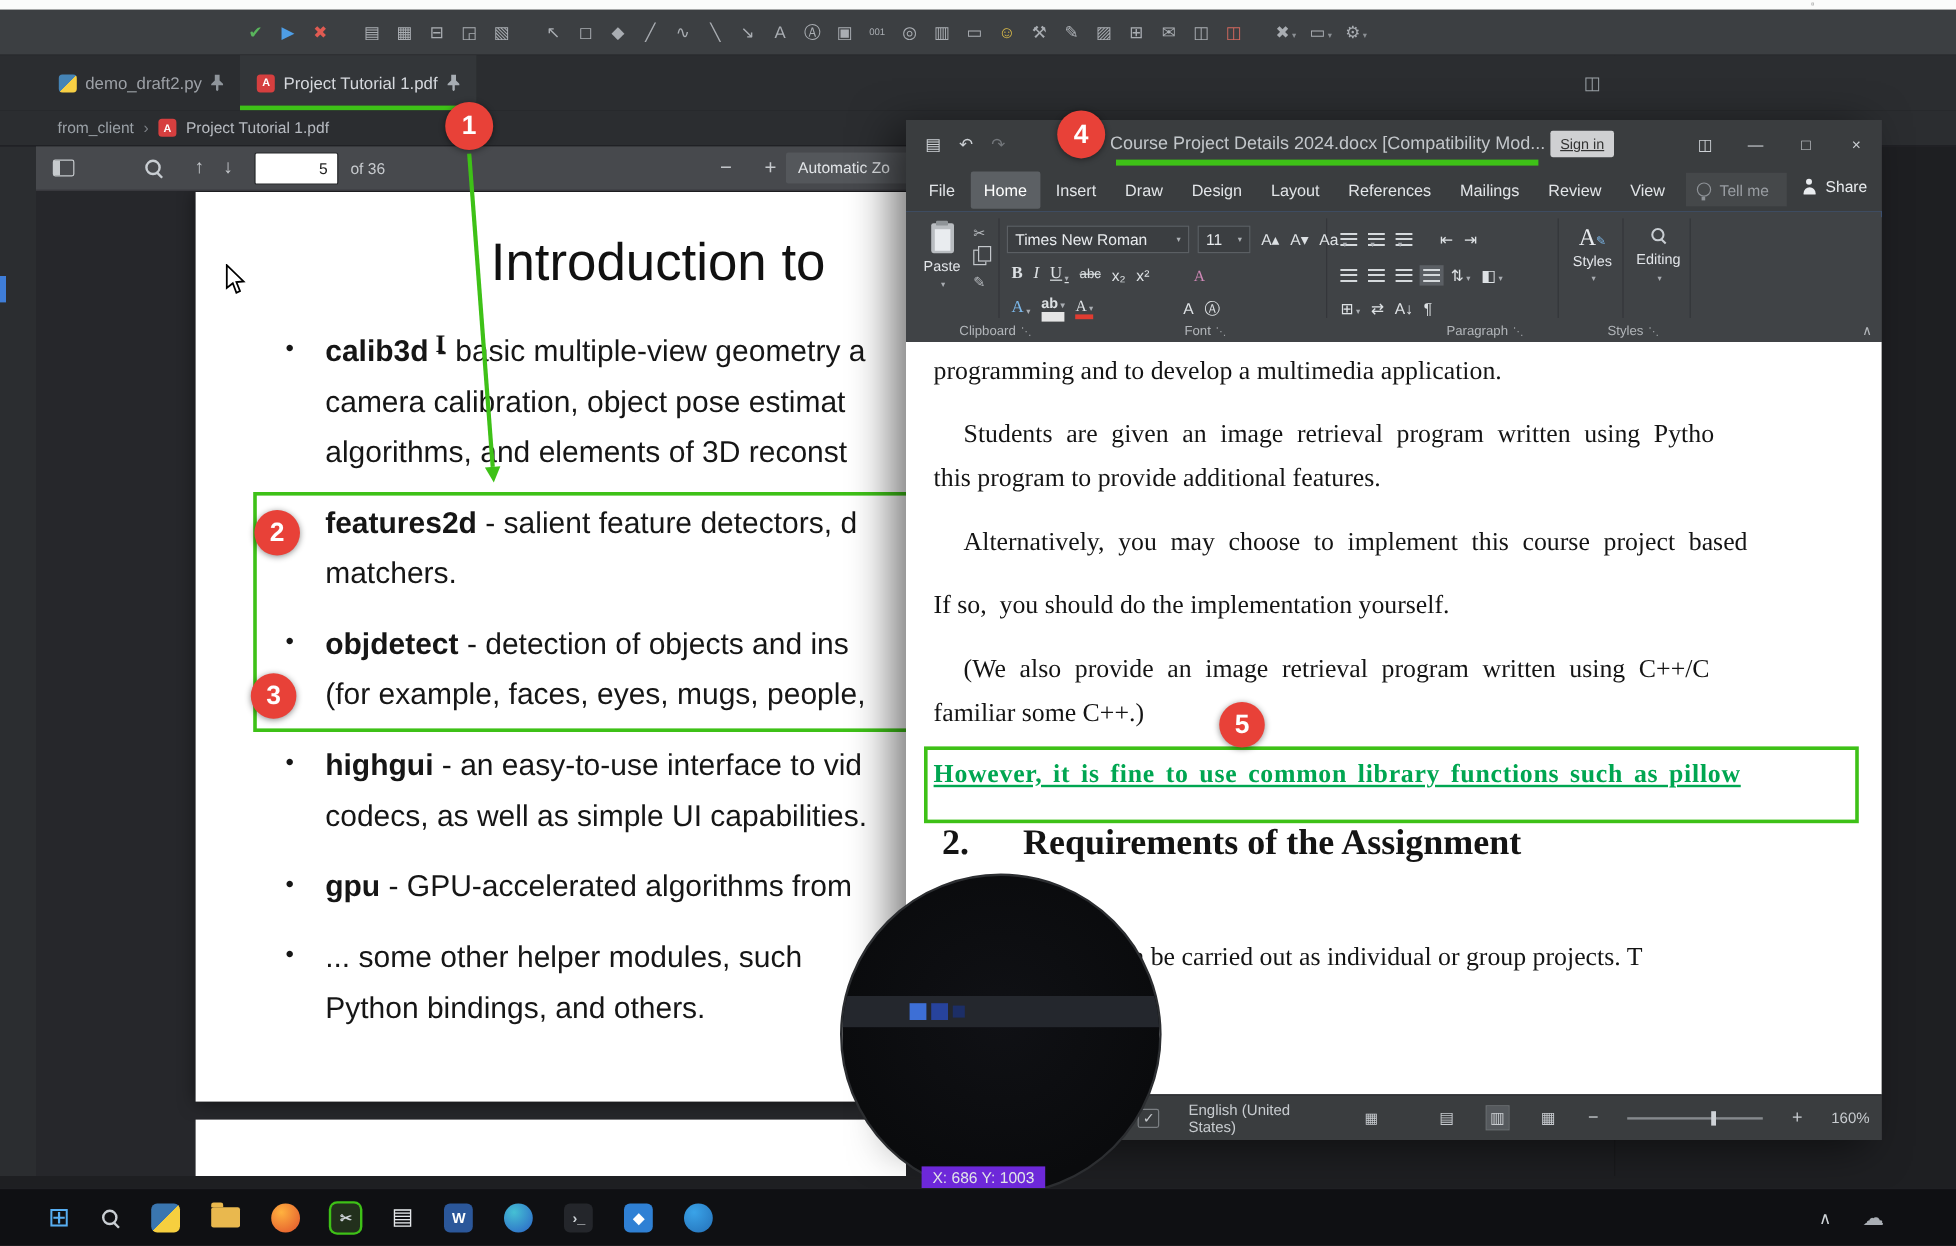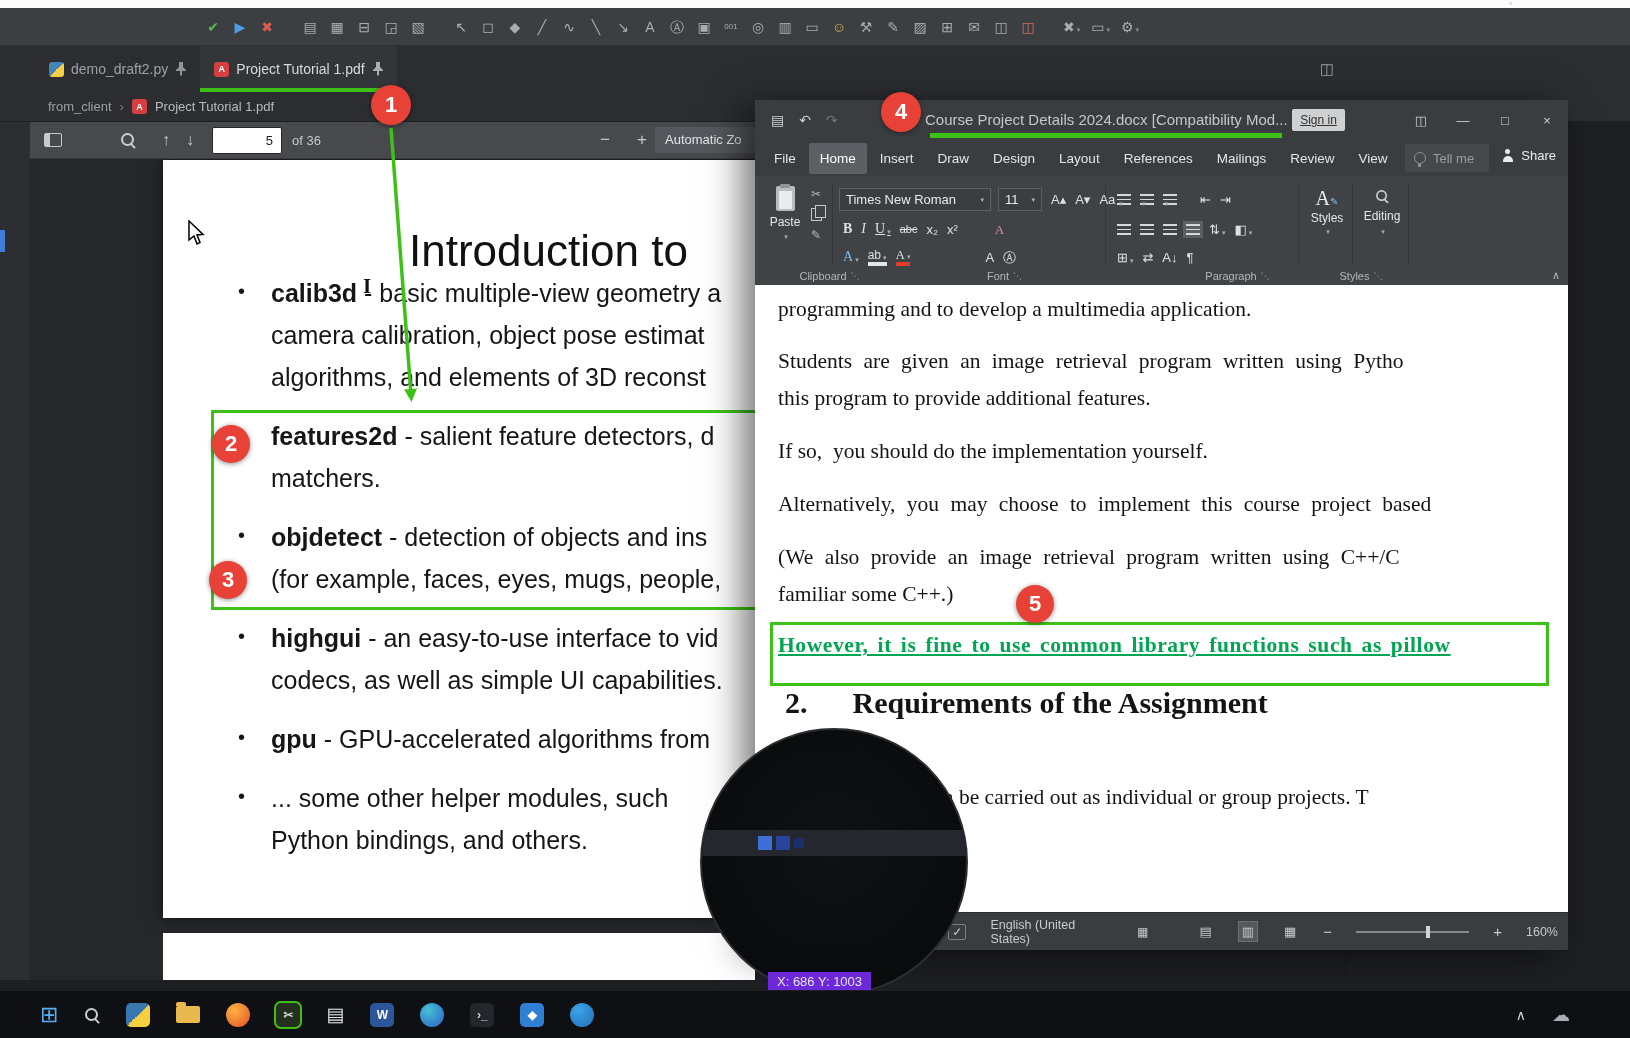--- a/index.html
+++ b/index.html
@@ -53,21 +53,21 @@
     border-radius:2px;font-size:13px;text-align:right;padding-right:8px;font-family:"Liberation Sans",sans-serif;}
   .ofpages{margin-left:10px;font-size:13px;}
   .zoom-minus{position:absolute;left:570px;top:8px;font-size:17px;}
   .zoom-plus{position:absolute;left:607px;top:8px;font-size:17px;}
   .zoom-select{position:absolute;left:625px;top:5px;width:130px;height:26px;background:#54575b;color:#e2e5e8;
     font-size:13px;padding:5px 10px;box-sizing:border-box;white-space:nowrap;overflow:hidden;border-radius:2px;}
   
   .pdf-area{position:absolute;left:30px;top:158px;width:1315px;height:822px;background:#26272b;overflow:hidden;}
   .pdf-page{position:absolute;left:133px;top:2px;width:982px;height:758px;background:#fff;box-shadow:0 0 14px rgba(0,0,0,.55);}
   .pdf-page2{position:absolute;left:133px;top:775px;width:982px;height:47px;background:#fff;}
-  .pdf-title{position:absolute;left:246px;top:34px;font-size:44px;color:#111;white-space:nowrap;margin-top:32px;}
+  .pdf-title{position:absolute;left:246px;top:34px;font-size:44px;color:#111;white-space:nowrap;}
   .cursor-arrow{position:absolute;left:23px;top:60px;}
   .ibeam{position:absolute;left:200px;top:114px;font-family:"Liberation Serif",serif;font-size:21px;font-weight:bold;color:#111;}
   #pdf-lines{position:absolute;left:0;top:0;right:0;bottom:0;}
   .pdfline{position:absolute;left:108px;font-size:25px;color:#161616;white-space:pre;}
   .pdfline b{font-weight:bold;}
   .pdfline .dot{position:absolute;left:-33px;top:1px;font-size:20px;}
   #pdf-lines .pdfline:nth-child(1){top:119px}
   #pdf-lines .pdfline:nth-child(2){top:161px}
   #pdf-lines .pdfline:nth-child(3){top:203px}
   #pdf-lines .pdfline:nth-child(4){top:262px}
@@ -137,41 +137,41 @@
   #p-row2{left:362px;top:42px;}
   #p-row3{left:362px;top:70px;}
   .ric{font-size:13px;color:#dde1e4;display:inline-flex;align-items:flex-end;line-height:1;position:relative;}
   .dd2{font-size:7px;color:#a9adb2;margin-left:2px;}
   .ric.fb{font-family:"Liberation Serif",serif;font-weight:bold;font-size:14px;}
   .ric.fi{font-family:"Liberation Serif",serif;font-style:italic;font-size:14px;}
   .ric.fu{font-family:"Liberation Serif",serif;text-decoration:underline;font-size:14px;}
   .ric.fs{font-size:11px;text-decoration:line-through;}
   .ric.fx{color:#7cb8ea;font-family:"Liberation Serif",serif;font-size:14px;}
   .ric.pink{color:#d089b8;font-family:"Liberation Serif",serif;}
-  .ric.hl-y{border-bottom:4px solid #e5e5e5;padding-bottom:1px;font-size:12px;}
+  .ric.hl-y{border-bottom:8px solid #e5e5e5;padding-bottom:1px;font-size:12px;font-weight:bold;}
   .ric.hl-r{border-bottom:4px solid #e03c31;padding-bottom:1px;font-family:"Liberation Serif",serif;font-size:13px;}
   .lines-ic{width:14px;height:11px;background:repeating-linear-gradient(to bottom,#d5d9dc 0 1.6px,transparent 1.6px 4.7px);display:inline-block;}
   .lines-ic.on{box-shadow:0 0 0 3px #5b5f64;background-color:#5b5f64;}
   .copy-ic{width:9px;height:11px;border:1.3px solid #c3c7cb;position:relative;display:inline-block;}
   .copy-ic::after{content:"";position:absolute;left:2.5px;top:-4.5px;width:9px;height:11px;border:1.3px solid #c3c7cb;background:#404346;}
   .grp-styles{position:absolute;left:548px;top:12px;width:48px;display:flex;flex-direction:column;align-items:center;
     gap:3px;font-size:12px;color:#e3e6ea;}
   .grp-edit{position:absolute;left:602px;top:12px;width:50px;display:flex;flex-direction:column;align-items:center;
     gap:5px;font-size:12px;color:#e3e6ea;}
   .bigA{font-size:20px;font-family:"Liberation Serif",serif;color:#e8ebee;line-height:1;}
   .bigA .mini-pen{font-style:normal;font-size:10px;color:#7cb8ea;}
   .searchic.sm{transform:scale(.85);}
   .glabel{position:absolute;bottom:3px;font-size:11px;color:#b2b6ba;display:flex;justify-content:center;gap:4px;align-items:center;padding-left:36px;}
   .glabel .launch{font-style:normal;font-size:9px;color:#9da1a5;}
   .rib-collapse{position:absolute;right:8px;bottom:3px;font-size:11px;color:#b2b6ba;}
   
   .w-doc{position:absolute;left:0;top:185px;width:100%;height:627px;background:#fff;overflow:hidden;
     font-family:"Liberation Serif",serif;color:#141414;}
   .docline{position:absolute;left:23px;font-size:21.5px;white-space:pre;}
-  .docline.wide{word-spacing:6px;}
+  .docline.wide{word-spacing:6px;margin-left:25px;}
   .docline.red{color:#fe0000;font-weight:bold;text-decoration:underline;letter-spacing:.6px;word-spacing:3px;}
   .docline.green{color:#00a651;font-weight:bold;text-decoration:underline;letter-spacing:.6px;word-spacing:3px;}
   .docline.heading{font-size:30px;font-weight:bold;left:30px;}
   #doc-lines .docline:nth-child(1){top:12px}
   #doc-lines .docline:nth-child(2){top:64px}
   #doc-lines .docline:nth-child(3){top:101px}
   #doc-lines .docline:nth-child(4){top:154px}
   #doc-lines .docline:nth-child(5){top:207px}
   #doc-lines .docline:nth-child(6){top:260px}
   #doc-lines .docline:nth-child(7){top:297px}
@@ -462,22 +462,22 @@
     <span class="glabel" style="left:543px;width:54px">
         <span>Styles</span>
         <i class="launch">⋱</i>
       </span>
     <span class="rib-collapse">∧</span>
   </div>
   <div class="w-doc" id="doc-lines">
       <div class="docline">programming and to develop a multimedia application.</div>
       <div class="docline wide">Students are given an image retrieval program written using Pytho</div>
       <div class="docline">this program to provide additional features.</div>
+      <div class="docline wide">Alternatively, you may choose to implement this course project based</div>
       <div class="docline">If so,  you should do the implementation yourself.</div>
-      <div class="docline wide">Alternatively, you may choose to implement this course project based</div>
       <div class="docline wide">(We also provide an image retrieval program written using C++/C</div>
       <div class="docline">familiar some C++.)</div>
       <div class="docline green">However, it is fine to use common library functions such as pillow</div>
       <div class="docline heading">2.      Requirements of the Assignment</div>
       <div class="docline">This assignment can be carried out as individual or group projects. T</div>
     </div>
   <div class="w-status">
     <span>Page 1 of 4</span>
     <span>1305 words</span>
     <span class="proof">✓</span>

